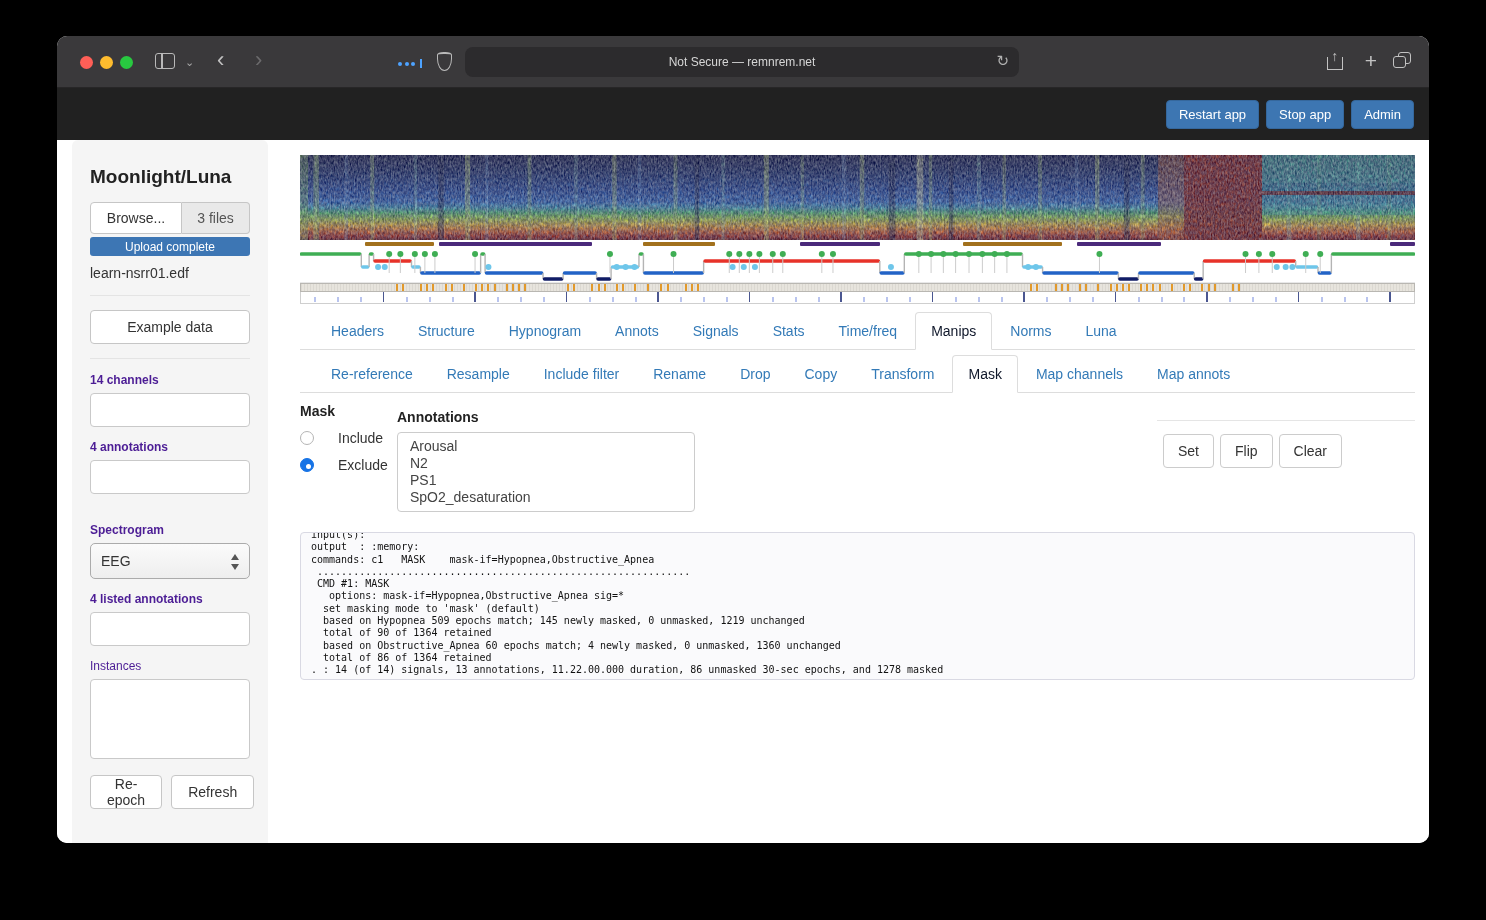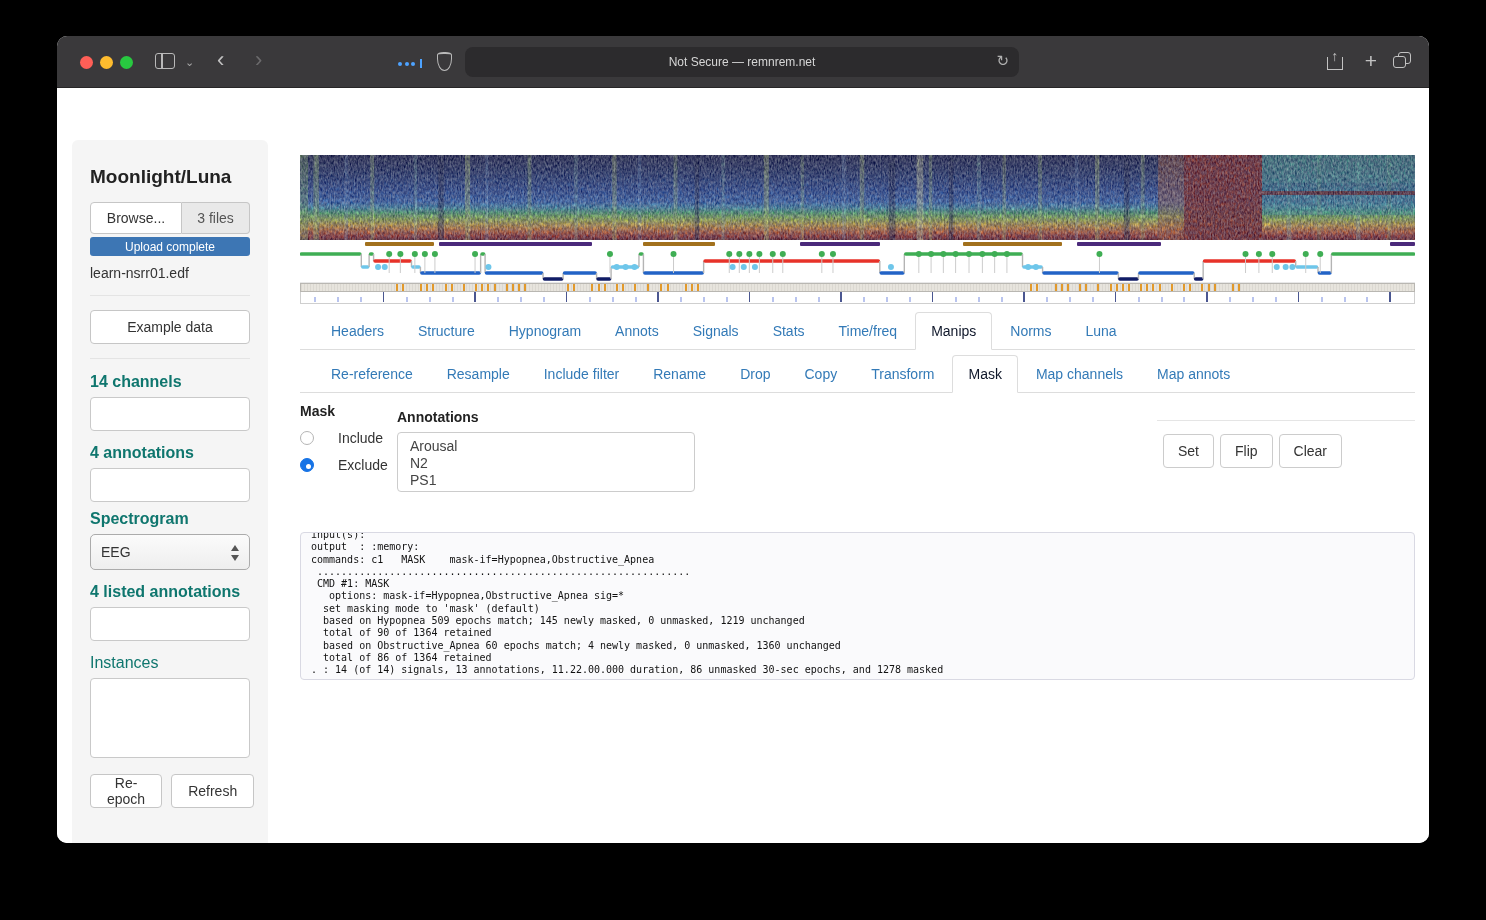--- a/index.html
+++ b/index.html
@@ -46,21 +46,21 @@
   .side { position:absolute; left:15px; top:0; bottom:0; width:196px; background:#f5f5f5; border-radius:6px 6px 0 0; padding:16px 18px; }
   .side h1 { font-size:19px; font-weight:bold; color:#222; margin:10px 0 14px; }
   .browse-group { display:flex; height:32px; }
   .browse-btn { width:92px; background:#fff; border:1px solid #c6c6c6; border-radius:4px 0 0 4px; font-size:14px; color:#333; }
   .files-badge { flex:1; background:#e9e9e9; border:1px solid #c6c6c6; border-left:none; border-radius:0 4px 4px 0; font-size:14px; color:#555; display:flex; align-items:center; justify-content:center; }
   .progress { margin-top:3px; height:19px; background:#e6e6e6; border-radius:3px; overflow:hidden; }
   .progress .fill { height:100%; width:100%; background:#3d76b4; color:#fff; font-size:12px; display:flex; align-items:center; justify-content:center; }
   .filename { margin-top:9px; font-size:14px; color:#333; }
   .side hr { border:none; border-top:1px solid #e4e4e4; margin:14px 0; }
   .side-btn { width:100%; height:34px; background:#fff; border:1px solid #c6c6c6; border-radius:4px; font-size:14px; color:#333; }
-  .side-label { font-size:16px; font-weight:bold; color:#0f766e; margin:13px 0 6px; }
+  .side-label { font-size:12px; font-weight:bold; color:#4c1d95; margin:13px 0 6px; }
   .side-label.plain { font-weight:normal; }
   .side-input { width:100%; height:34px; background:#fff; border:1px solid #c9c9c9; border-radius:4px; }
   .side-select { position:relative; width:100%; height:36px; background:linear-gradient(#fbfbfb,#eeeeee); border:1px solid #ababab; border-radius:5px; font-size:14px; color:#333; display:flex; align-items:center; padding-left:10px; }
   .spinner { position:absolute; right:9px; top:8px; width:9px; height:20px; }
   .spinner::before { content:""; position:absolute; top:2px; left:0; border-left:4.5px solid transparent; border-right:4.5px solid transparent; border-bottom:6px solid #555; }
   .spinner::after { content:""; position:absolute; bottom:2px; left:0; border-left:4.5px solid transparent; border-right:4.5px solid transparent; border-top:6px solid #555; }
   .side-textarea { width:100%; height:80px; background:#fff; border:1px solid #c9c9c9; border-radius:4px; resize:none; }
   .btn-row { display:flex; gap:9px; margin-top:16px; }
   .btn-row .side-btn { width:auto; padding:0 16px; }
 
@@ -89,21 +89,21 @@
   
   .mask-panel { position:relative; height:120px; margin-top:6px; }
   .bold-label { font-size:14px; font-weight:bold; color:#222; }
   .mask-col { position:absolute; left:0; top:4px; }
   .radio-row { display:flex; align-items:center; gap:24px; margin-top:11px; }
   .radio { width:14px; height:14px; border-radius:50%; border:1px solid #b5b5b5; background:#fff; position:relative; }
   .radio.checked { background:#1673e6; border-color:#1673e6; }
   .radio.checked::after { content:""; position:absolute; left:4.5px; top:4.5px; width:5px; height:5px; border-radius:50%; background:#fff; }
   .radio-label { font-size:14px; color:#333; }
   .annot-col { position:absolute; left:97px; top:10px; }
-  .listbox { margin-top:7px; width:298px; height:60px; border:1px solid #ccc; border-radius:4px; background:#fff; overflow:hidden; padding:5px 0; }
+  .listbox { margin-top:7px; width:298px; height:80px; border:1px solid #ccc; border-radius:4px; background:#fff; overflow:hidden; padding:5px 0; }
   .listbox div { font-size:14px; color:#444; padding:0 12px; line-height:17px; }
   .expr-col { position:absolute; left:477px; top:10px; }
   .expr-input { margin-top:7px; width:351px; height:33px; border:1px solid #ccc; border-radius:4px; background:#fff; }
   .action-col { position:absolute; left:857px; top:0; width:258px; }
   .action-col hr { border:none; border-top:1px solid #e5e5e5; margin-top:21px; }
   .action-btns { display:flex; gap:6px; margin-top:13px;padding-left:6px; }
   .action-btns button { height:34px; padding:0 14px; background:#fff; border:1px solid #ccc; border-radius:4px; font-size:14px; color:#333; }
 
   
   .console { margin-top:13px; height:148px; background:#fafafc; border:1px solid #d9d9e3; border-radius:4px; padding:0 10px; overflow:hidden; }
@@ -138,41 +138,46 @@
           <span class="arrow">↑</span>
           <span class="box"></span>
         </div>
       <div class="plus-ic">+</div>
       <div class="tabs-ic">
           <span class="r1"></span>
           <span class="r2"></span>
         </div>
     </div>
 
+    <div class="navbar">
+      <button class="nav-btn">Restart app</button>
+      <button class="nav-btn">Stop app</button>
+      <button class="nav-btn">Admin</button>
+    </div>
 
     <div class="page">
 
       <div class="side">
         <h1>Moonlight/Luna</h1>
         <div class="browse-group">
           <button class="browse-btn">Browse...</button>
           <div class="files-badge">3 files</div>
         </div>
         <div class="progress">
           <div class="fill">Upload complete</div>
         </div>
         <div class="filename">learn-nsrr01.edf</div>
         <hr>
         <button class="side-btn">Example data</button>
         <hr>
         <div class="side-label">14 channels</div>
         <div class="side-input"></div>
         <div class="side-label">4 annotations</div>
         <div class="side-input"></div>
-        <div class="side-label" style="margin-top:8px">Spectrogram</div>
+        <div class="side-label" style="margin-top:29px">Spectrogram</div>
         <div class="side-select">
           <span>EEG</span>
           <span class="spinner"></span>
         </div>
         <div class="side-label">4 listed annotations</div>
         <div class="side-input"></div>
         <div class="side-label plain">Instances</div>
         <div class="side-textarea"></div>
         <div class="btn-row">
           <button class="side-btn">Re-epoch</button>

